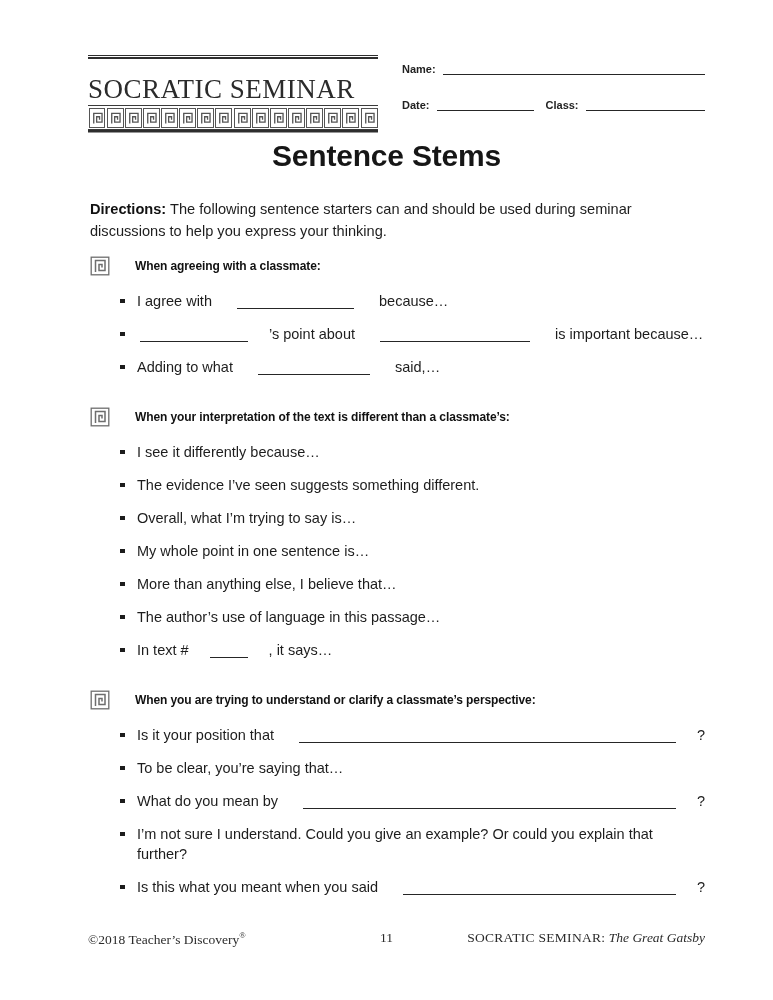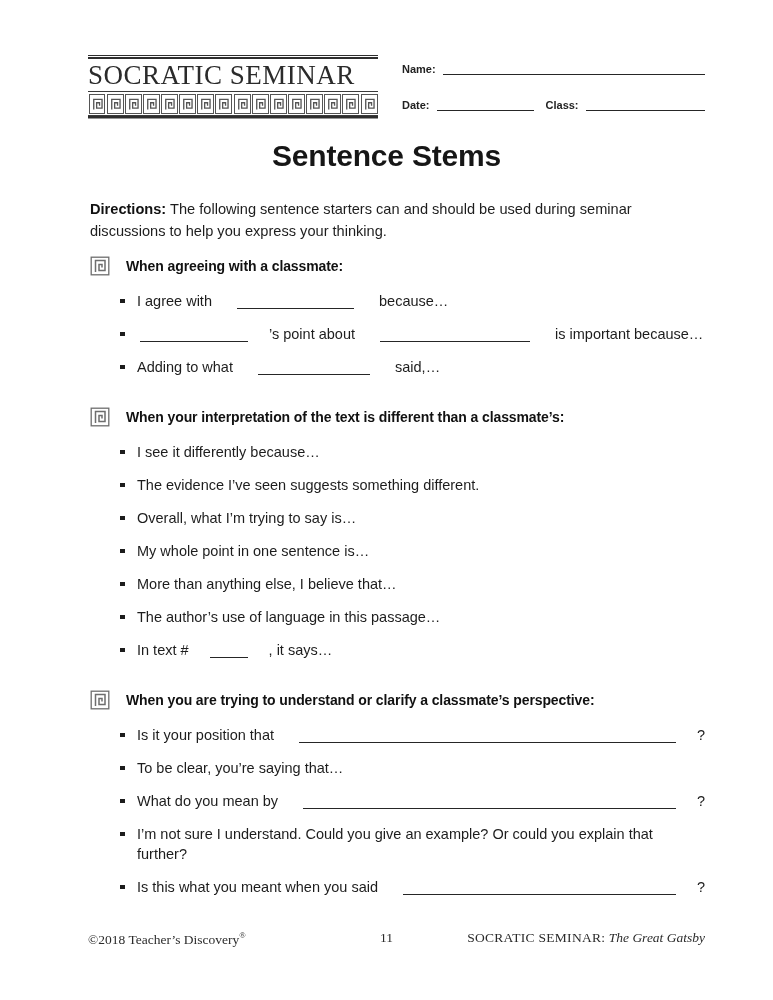--- a/index.html
+++ b/index.html
@@ -17,21 +17,21 @@
   
   .top-header {
     position: absolute; top: 55px; left: 88px; width: 617px;
     display: flex; align-items: flex-start;
   }
   .logo-block { width: 290px; flex: none; }
   .rule-top { border-top: 1.5px solid #2e2e2e; border-bottom: 2.5px solid #2e2e2e; height: 4px; }
   .logo-title {
     font-family: "Liberation Serif", serif;
     font-size: 27px; line-height: 31px; letter-spacing: 0.5px;
-    color: #2b2b2b; white-space: nowrap; padding-top: 1px;
+    color: #2b2b2b; white-space: nowrap; padding-top: 15px;
   }
   .gk-band {
     border-top: 1.5px solid #3a3a3a;
     border-bottom: 1px solid #3a3a3a;
     box-shadow: 0 2.5px 0 #2e2e2e;
     display: flex; height: 25px; padding: 1.5px 0.5px; gap: 1.2px;
   }
   .gk-cell { flex: 1; border: 1px solid #555; display: flex; align-items: center; justify-content: center; }
   .gk-cell svg { width: 100%; height: 100%; display: block; }
 
@@ -52,22 +52,22 @@
   .directions {
     position: absolute; top: 198px; left: 90px; width: 618px;
     font-size: 14.6px; line-height: 22px; color: #1d1d1d;
   }
   .directions b { color: #111; }
 
   
   .sections { position: absolute; top: 254px; left: 90px; width: 615px; }
   .section { margin-bottom: 28px; }
   .sec-head {
-    display: flex; align-items: center; gap: 16px;
-    font-size: 14px; font-weight: bold; color: #111;
+    display: flex; align-items: center; gap: 25px;
+    font-size: 12px; font-weight: bold; color: #111;
     line-height: 24px; margin-bottom: 13px; letter-spacing: -0.1px;
   }
   .sec-icon { width: 20px; height: 20px; flex: none; display: inline-flex; }
   .sec-icon svg { width: 20px; height: 20px; }
   .section ul { list-style: none; padding-left: 30px; }
   .section li { display: flex; align-items: flex-start; margin-bottom: 13px; }
   .marker { width: 4.5px; height: 4.5px; background: #1c1c1c; margin: 7.5px 12.5px 0 0; flex: none; }
   .line { flex: 1; display: flex; align-items: flex-end; flex-wrap: wrap; gap: 18px; }
   .seg { white-space: pre-wrap; font-size: 14.5px; line-height: 20px; flex: 0 1 auto; min-width: 0; }
   .blank { border-bottom: 1.4px solid #262626; height: 14px; margin: 0 3px 2px 3px; flex: none; }

